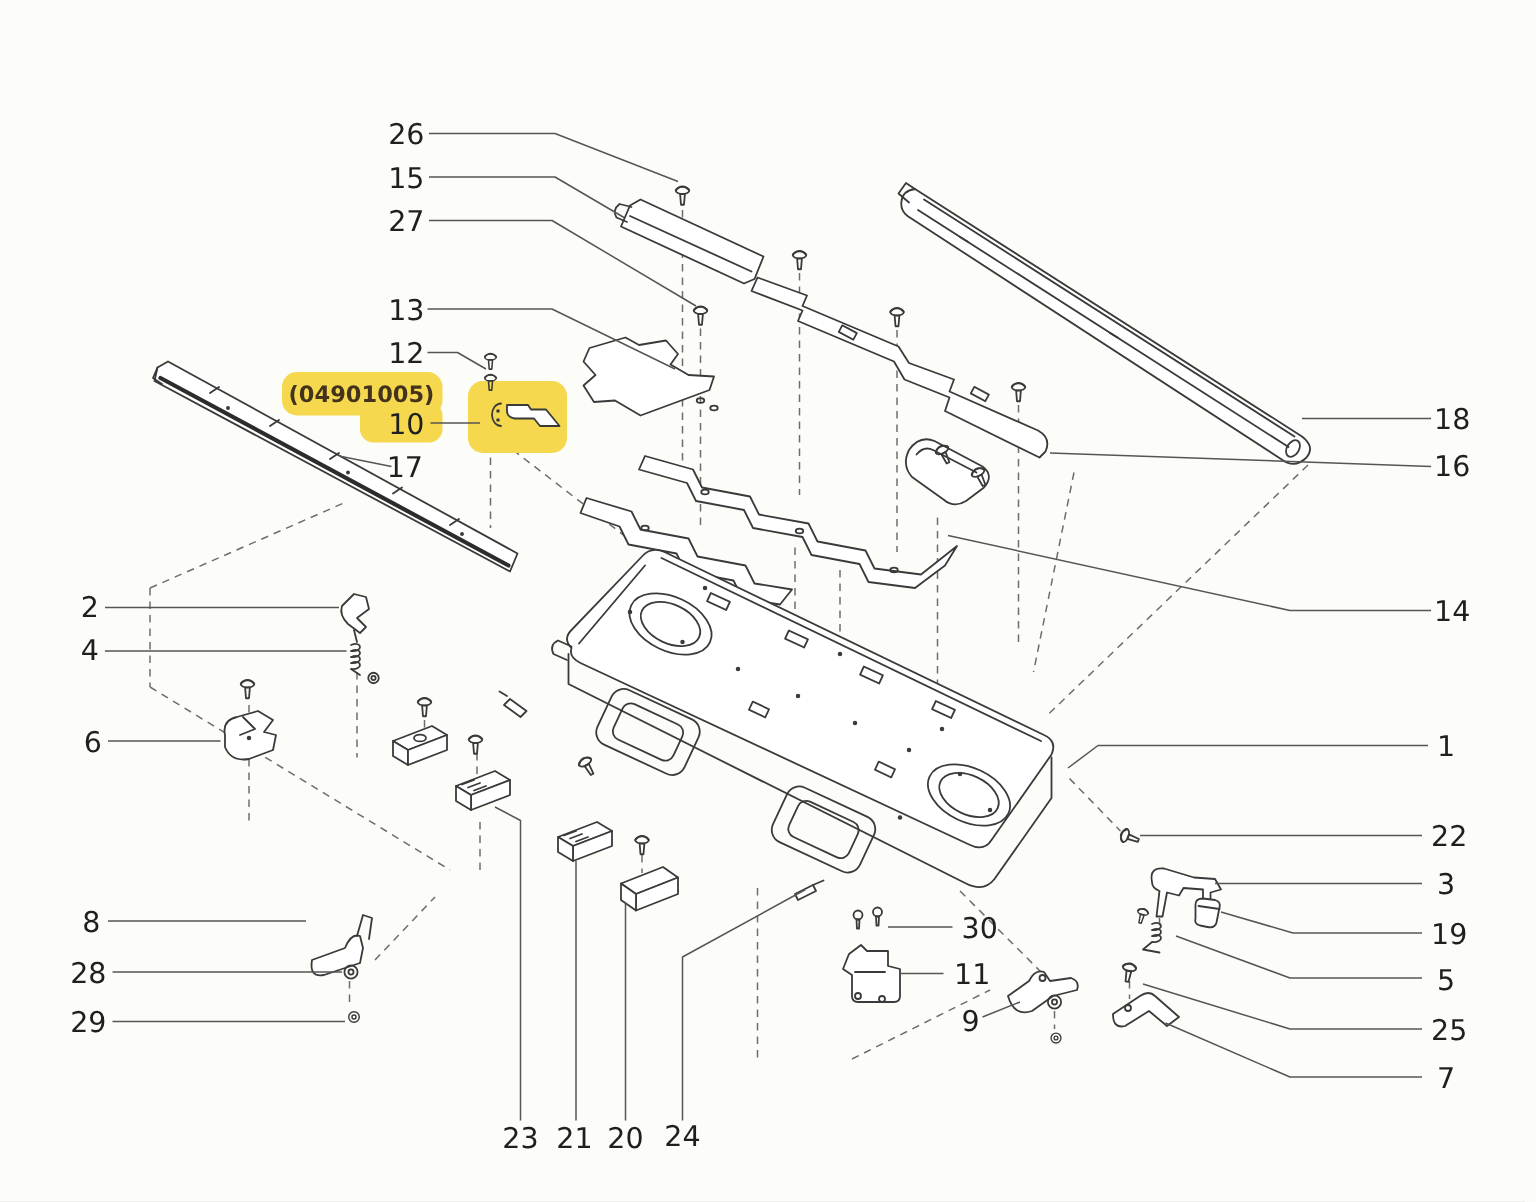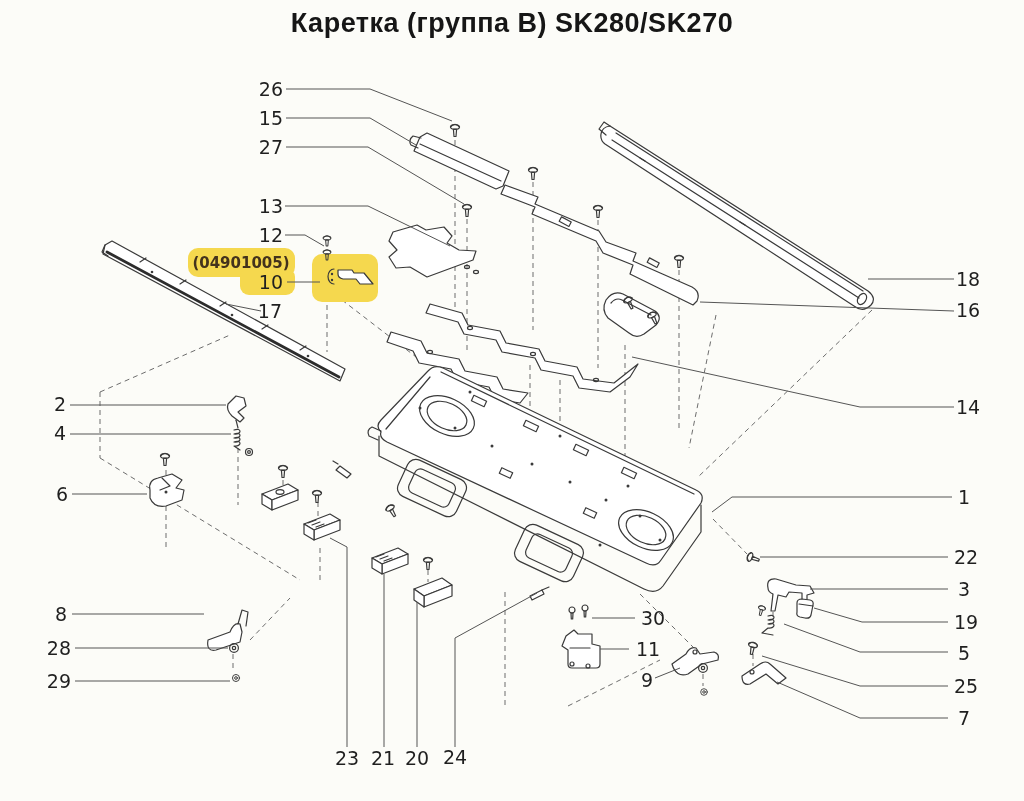--- a/index.html
+++ b/index.html
@@ -24,21 +24,20 @@
     font-family:"DejaVu Sans", sans-serif;font-size:19px;fill:#1f1f1f;
   }
   svg text.code{
     font-family:"DejaVu Sans", sans-serif;font-size:15px;font-weight:bold;fill:#43321c;
   }
 </style>
 </head>
 <body>
 
 <div class="page">
-  <h1 class="title">Каретка (группа B) SK280/SK270</h1>
 
   <svg width="1024" height="801" viewBox="0 0 1024 801">
 
     <defs>
       <g id="screw">
         <path d="M-4.5,0 Q0,-5.5 4.5,0" class="ln"></path>
         <ellipse cx="0" cy="0" rx="4.5" ry="2.4" class="ln"></ellipse>
         <path d="M-1.6,2.2 L-1,9.5 L1,9.5 L1.6,2.2 Z" class="ln"></path>
       </g>
       <g id="rscrew">

